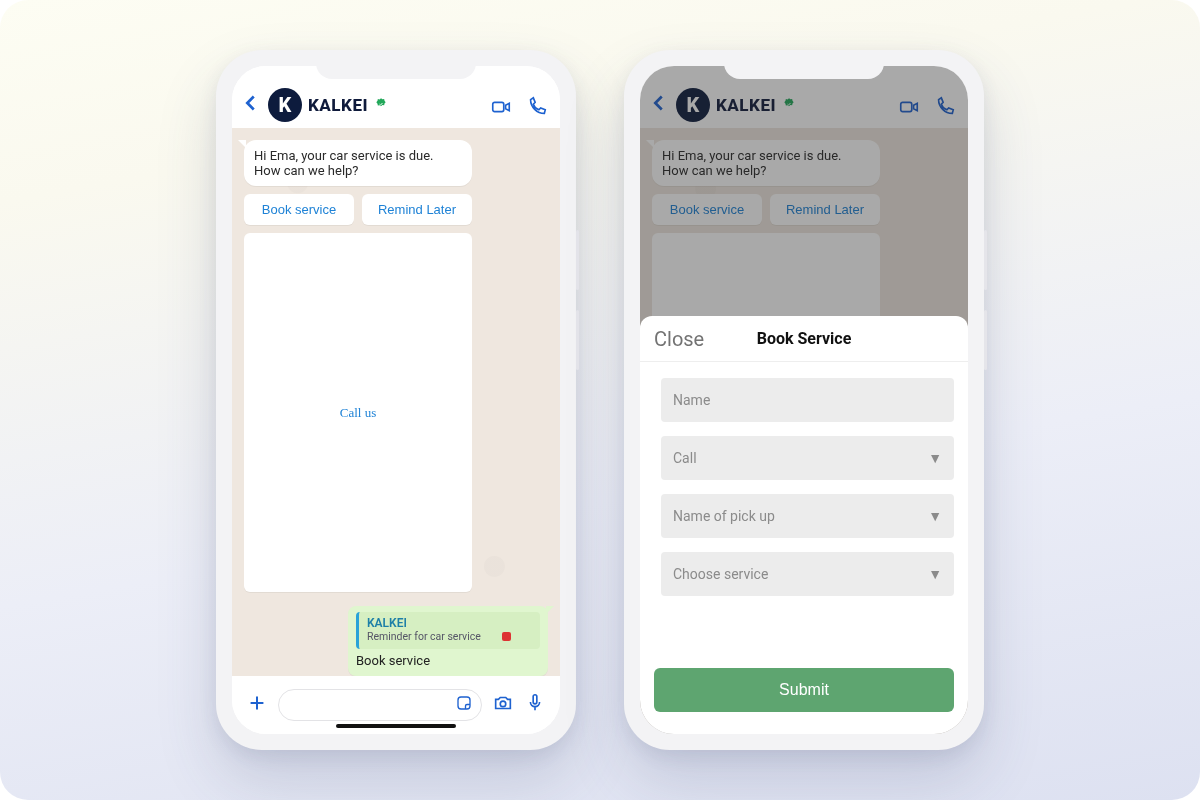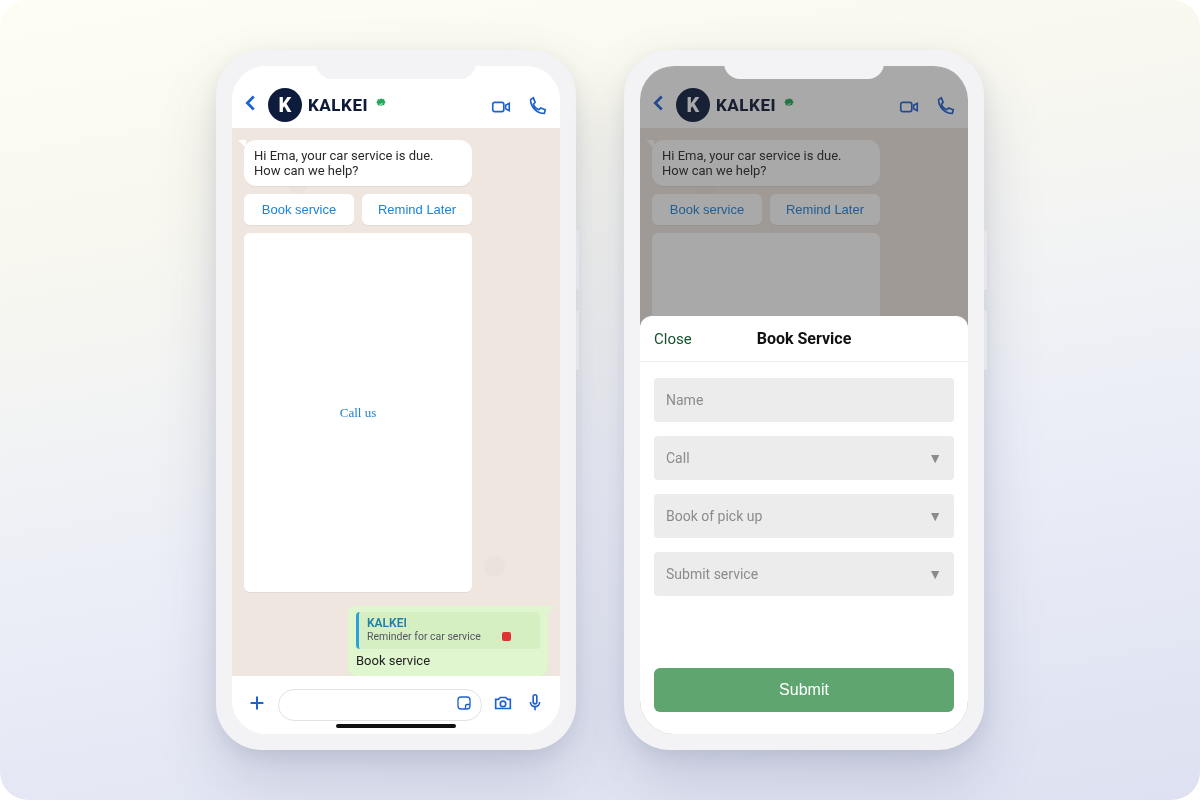--- a/index.html
+++ b/index.html
@@ -118,26 +118,26 @@
   
   .sheet {
     position:absolute; left:0; right:0; bottom:0; top: 250px;
     background:#fff; border-top-left-radius:12px; border-top-right-radius:12px;
     z-index:5; display:flex; flex-direction:column;
   }
   .sheet-head {
     height:46px; display:flex; align-items:center; justify-content:center; position:relative;
     border-bottom:1px solid #eee;
   }
-  .sheet-close { position:absolute; left:14px; color:#14532d; font-size:15px; cursor:pointer;}
+  .sheet-close { position:absolute; left:14px; color:#737373; font-size:20px; cursor:pointer;}
   .sheet-title { font-weight:700; font-size:16px; color:#111;}
   .sheet-body { padding: 16px 14px 0 14px; display:flex; flex-direction:column; gap:14px; }
   .field {
     height:44px; background:#ececec; border-radius:4px; display:flex; align-items:center;
-    justify-content:space-between; padding:0 12px; color:#8b8b8b; font-size:14px;
+    justify-content:space-between; padding:0 12px; color:#8b8b8b; font-size:14px;margin-left:7px;
   }
   .field .tri { color:#8b8b8b; }
   .sheet-footer { margin-top:auto; padding: 0 14px 22px 14px;}
   .submit {
     width:100%; height:44px; border:none; border-radius:6px;
     background:#5ea570; color:#fff; font-size:16px; cursor:pointer;
   }
 
   
   svg.ic { width:22px; height:22px; }
@@ -290,25 +290,25 @@
         </div>
         <div class="sheet-body">
           <div class="field">
             <span>Name</span>
           </div>
           <div class="field">
             <span>Call</span>
             <span class="tri">▼</span>
           </div>
           <div class="field">
-            <span>Book of pick up</span>
+            <span>Name of pick up</span>
             <span class="tri">▼</span>
           </div>
           <div class="field">
-            <span>Submit service</span>
+            <span>Choose service</span>
             <span class="tri">▼</span>
           </div>
         </div>
         <div class="sheet-footer">
           <button class="submit">Submit</button>
         </div>
       </div>
 
     </div>
   </div>

